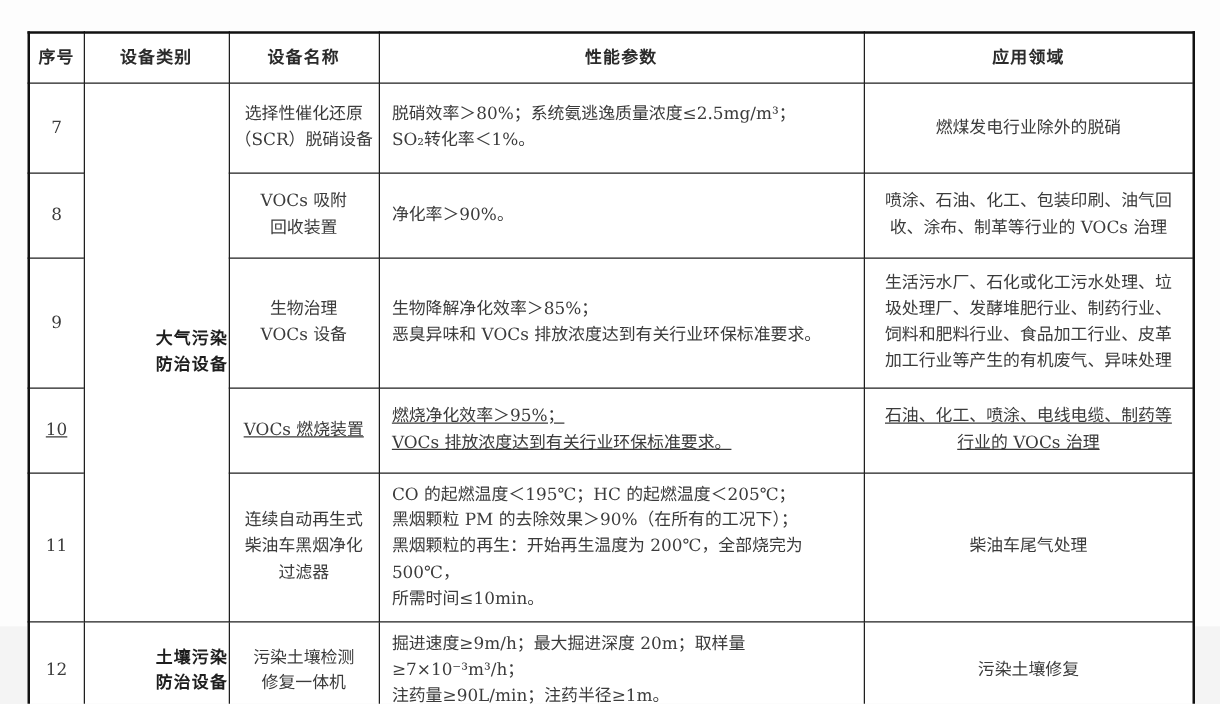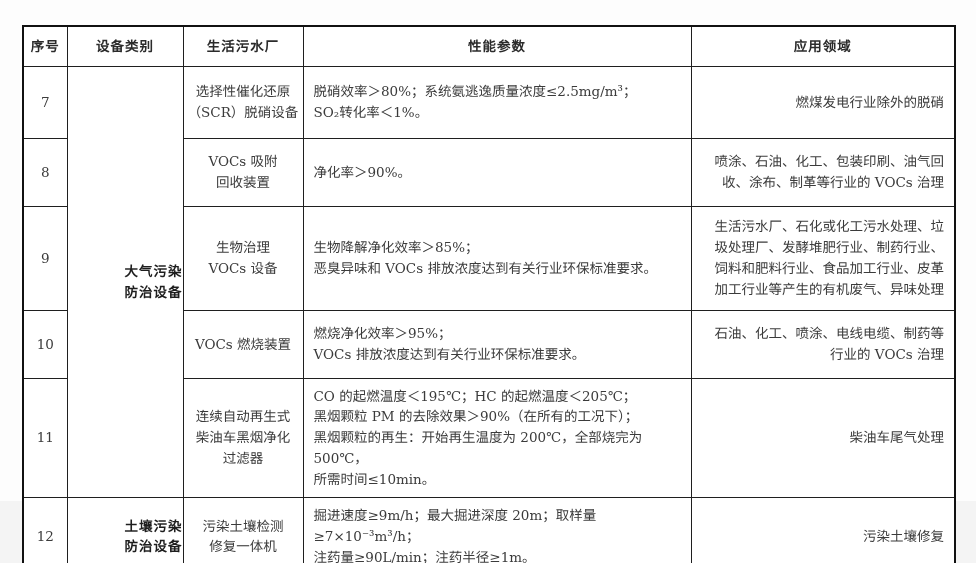--- a/index.html
+++ b/index.html
@@ -58,48 +58,48 @@
     line-height: 1.9;
   }
   td.perf-cell {
     text-align: left;
     white-space: pre-line;
     padding: 7px 10px;
     line-height: 1.75;
     margin-top: 24px;
   }
   td.app-cell {
-    text-align: right;
+    text-align: center;
     padding: 0 10px;
     line-height: 1.75;
   }
   tr.r-h7  { height: 72px; }
   tr.r-h8  { height: 68px; }
   tr.r-h9  { height: 104px; }
-  tr.r-h10 { height: 68px; }
+  tr.r-h10 { height: 68px; text-decoration: underline; }
   tr.r-h11 { height: 102px; }
   tr.r-h12 { height: 65px; }
 </style>
 </head>
 <body>
 
 <div class="sheet">
   <table class="eq-table">
     <colgroup>
       <col class="c-no">
         <col class="c-cat">
         <col class="c-name">
         <col class="c-perf">
         <col class="c-app">
     </colgroup>
     <thead>
       <tr>
         <th class="hdr">序号</th>
         <th class="hdr">设备类别</th>
-        <th class="hdr">生活污水厂</th>
+        <th class="hdr">设备名称</th>
         <th class="hdr">性能参数</th>
         <th class="hdr">应用领域</th>
       </tr>
     </thead>
     <tbody>
       <tr class="r-h7">
         <td class="no-cell">7</td>
         <td class="cat-cell" rowspan="5">大气污染
 防治设备</td>
         <td class="name-cell">选择性催化还原

